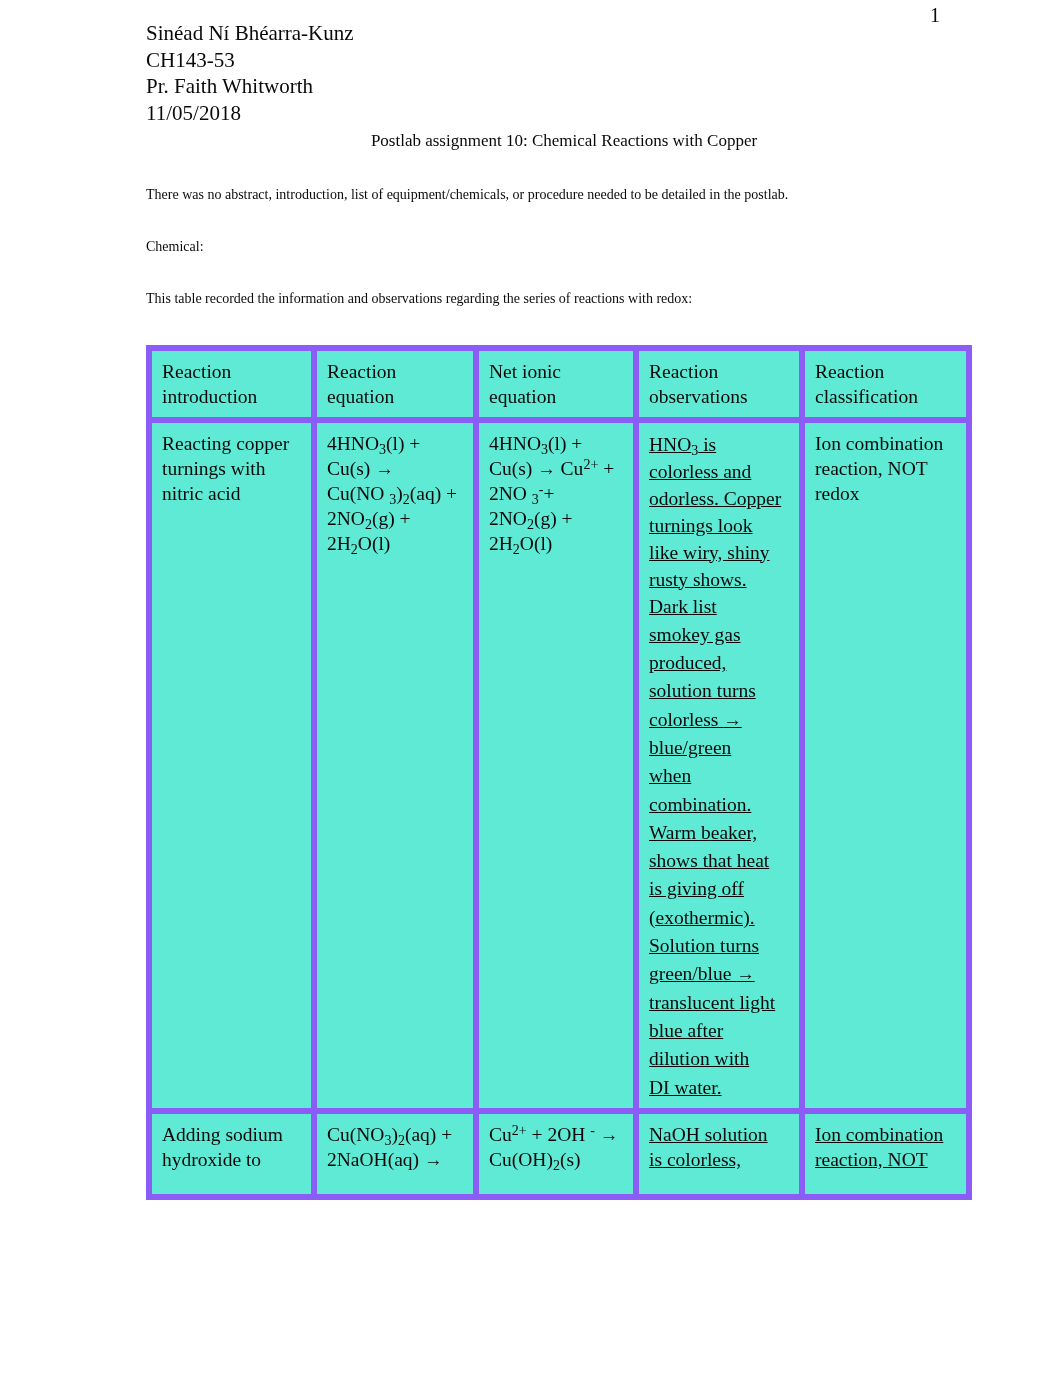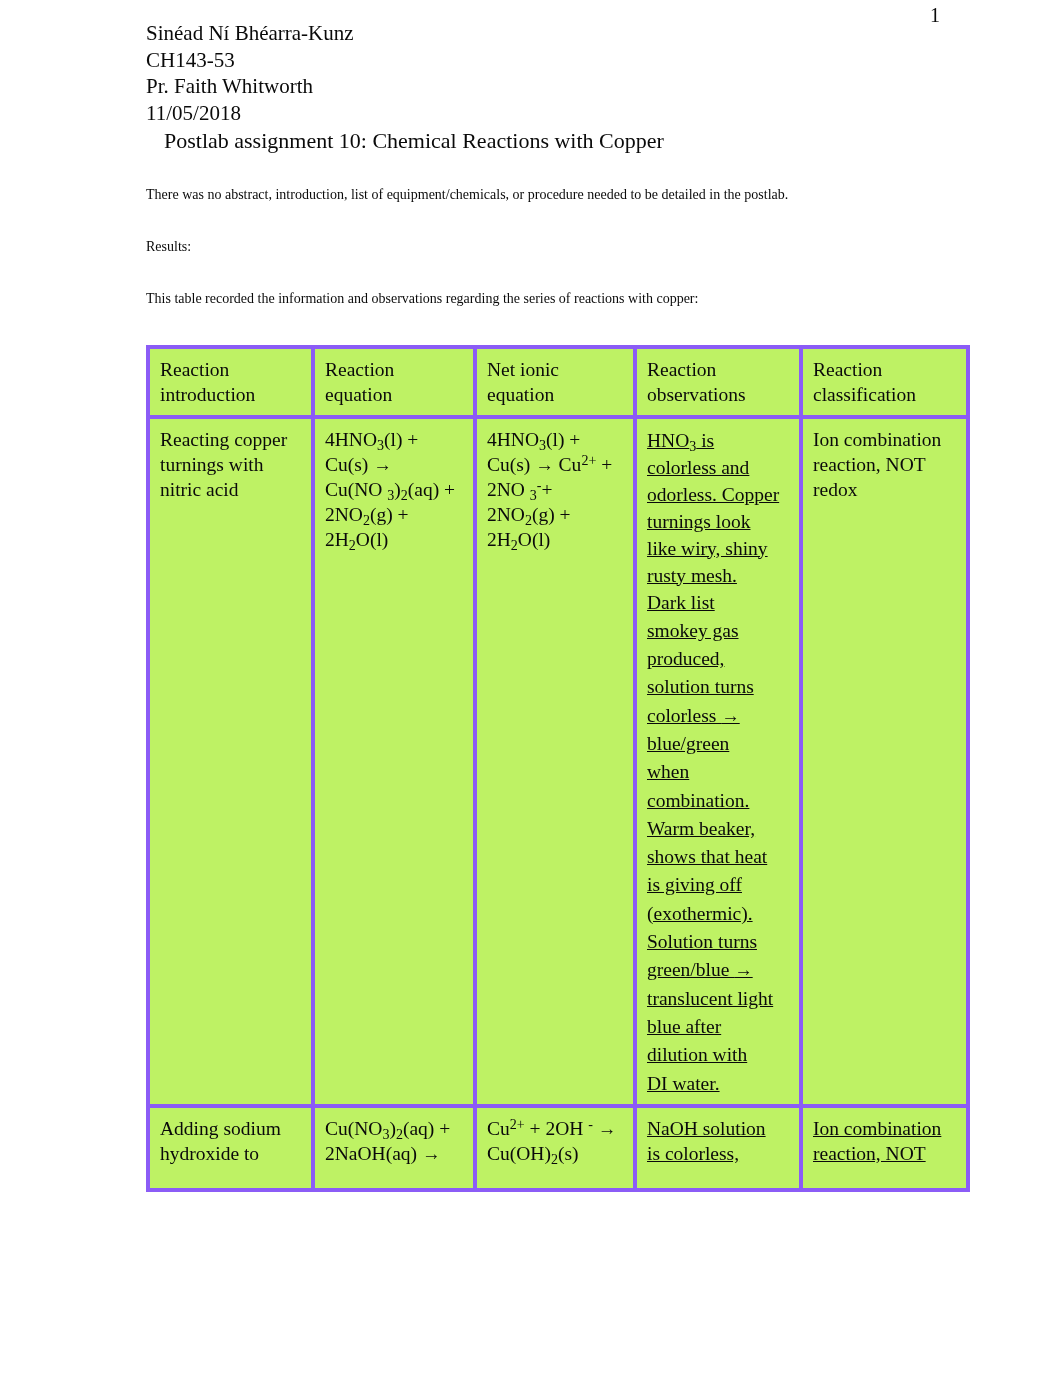--- a/index.html
+++ b/index.html
@@ -35,22 +35,22 @@
     padding-left: 24px;
   }
   .heading-block {
     font-size: 21px;
     line-height: 26.5px;
   }
   .heading-line {
     white-space: pre;
   }
   .doc-title {
-    text-align: left;
-    font-size: 22px;
+    text-align: center;
+    font-size: 17px;
     line-height: 26.5px;
     margin-top: 2px;
     padding-left: 18px;
   }
   .body-para {
     font-size: 14px;
     line-height: 48px;
     margin-top: 16px;
     text-align: left;
   }
@@ -69,26 +69,26 @@
     font-size: 19.5px;
   }
   table.reaction-table col.c1 { width: 165px; }
   table.reaction-table col.c2 { width: 162px; }
   table.reaction-table col.c3 { width: 160px; }
   table.reaction-table col.c4 { width: 166px; }
   table.reaction-table col.c5 { width: 167px; }
 
   table.reaction-table td,
   table.reaction-table th {
-    border: 4px solid #8b5cf6;
+    border: 6px solid #8b5cf6;
     vertical-align: top;
     padding: 8px 10px 6px 10px;
     text-align: left;
     font-weight: normal;
-    background: #bef264;
+    background: #5eead4;
     margin-left: 25px;
   }
   th.th-cell {
     line-height: 25px;
     height: 52px;
   }
   td.cell {
     line-height: 25px;
   }
   
@@ -139,23 +139,23 @@
       <div class="heading-line">Sinéad Ní Bhéarra-Kunz</div>
       <div class="heading-line">CH143-53</div>
       <div class="heading-line">Pr. Faith Whitworth</div>
       <div class="heading-line">11/05/2018</div>
     </div>
 
     <div class="doc-title">Postlab assignment 10: Chemical Reactions with Copper</div>
 
     <div class="body-para">There was no abstract, introduction, list of equipment/chemicals, or procedure needed to be detailed in the postlab.</div>
 
-    <div class="body-para para-tight">Results:</div>
-
-    <div class="body-para para-tight">This table recorded the information and observations regarding the series of reactions with copper:</div>
+    <div class="body-para para-tight">Chemical:</div>
+
+    <div class="body-para para-tight">This table recorded the information and observations regarding the series of reactions with redox:</div>
 
     <div class="table-wrap">
       <table class="reaction-table">
         <colgroup>
           <col class="c1">
             <col class="c2">
             <col class="c3">
             <col class="c4">
             <col class="c5">
         </colgroup>
@@ -185,21 +185,21 @@
               <span class="eqline">2NO<sub>2</sub>(g) +</span>
               <span class="eqline">2H<sub>2</sub>O(l)</span>
             </td>
             <td class="cell">
               <div class="obs-tight">
                 <span class="obs-line">HNO<sub>3</sub> is</span>
                 <span class="obs-line">colorless and</span>
                 <span class="obs-line">odorless. Copper</span>
                 <span class="obs-line">turnings look</span>
                 <span class="obs-line">like wiry, shiny</span>
-                <span class="obs-line">rusty mesh.</span>
+                <span class="obs-line">rusty shows.</span>
               </div>
               <div class="obs-loose">
                 <span class="obs-line">Dark list</span>
                 <span class="obs-line">smokey gas</span>
                 <span class="obs-line">produced,</span>
                 <span class="obs-line">solution turns</span>
                 <span class="obs-line">colorless <span class="arrow">→</span></span>
                 <span class="obs-line">blue/green</span>
                 <span class="obs-line">when</span>
                 <span class="obs-line">combination.</span>

